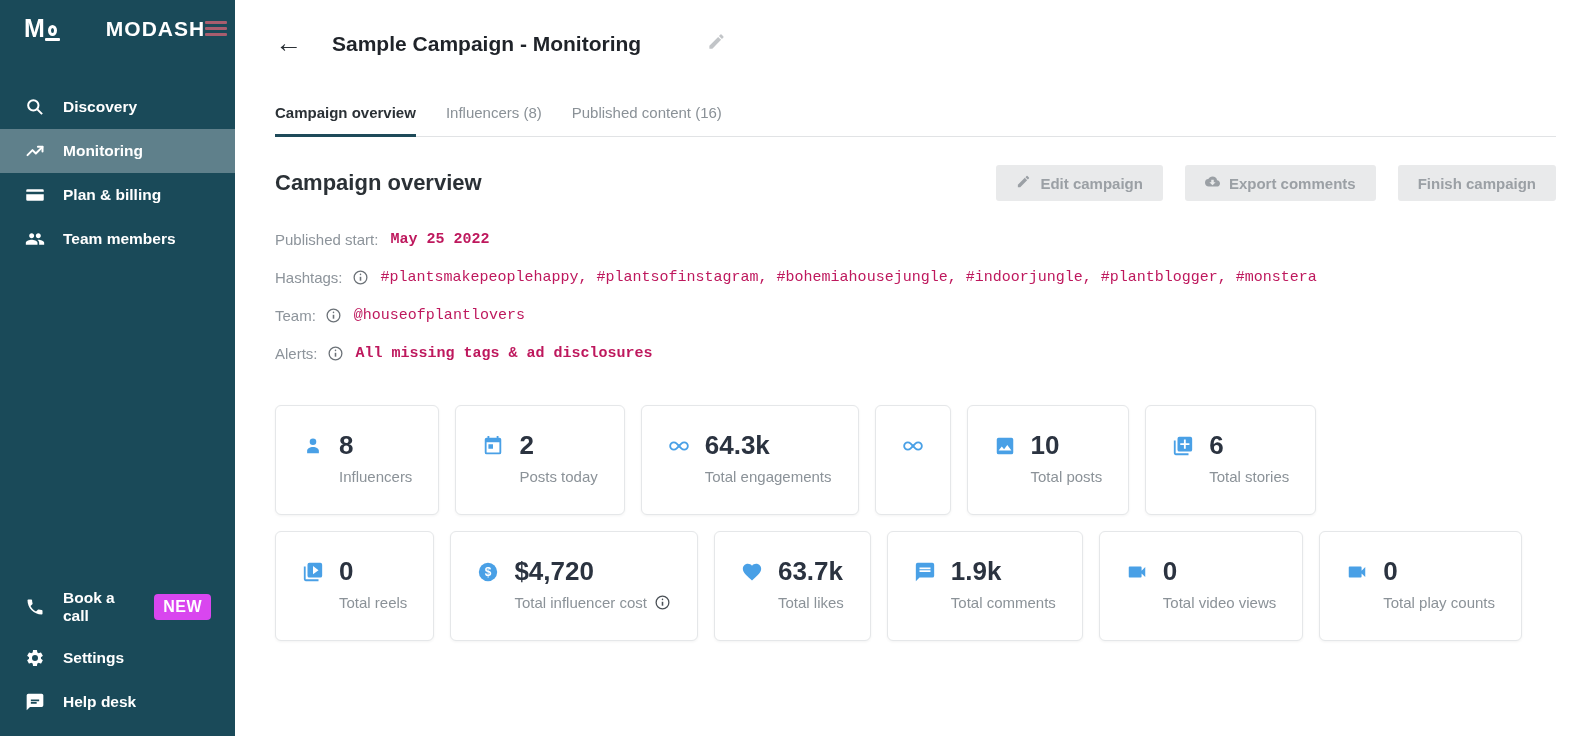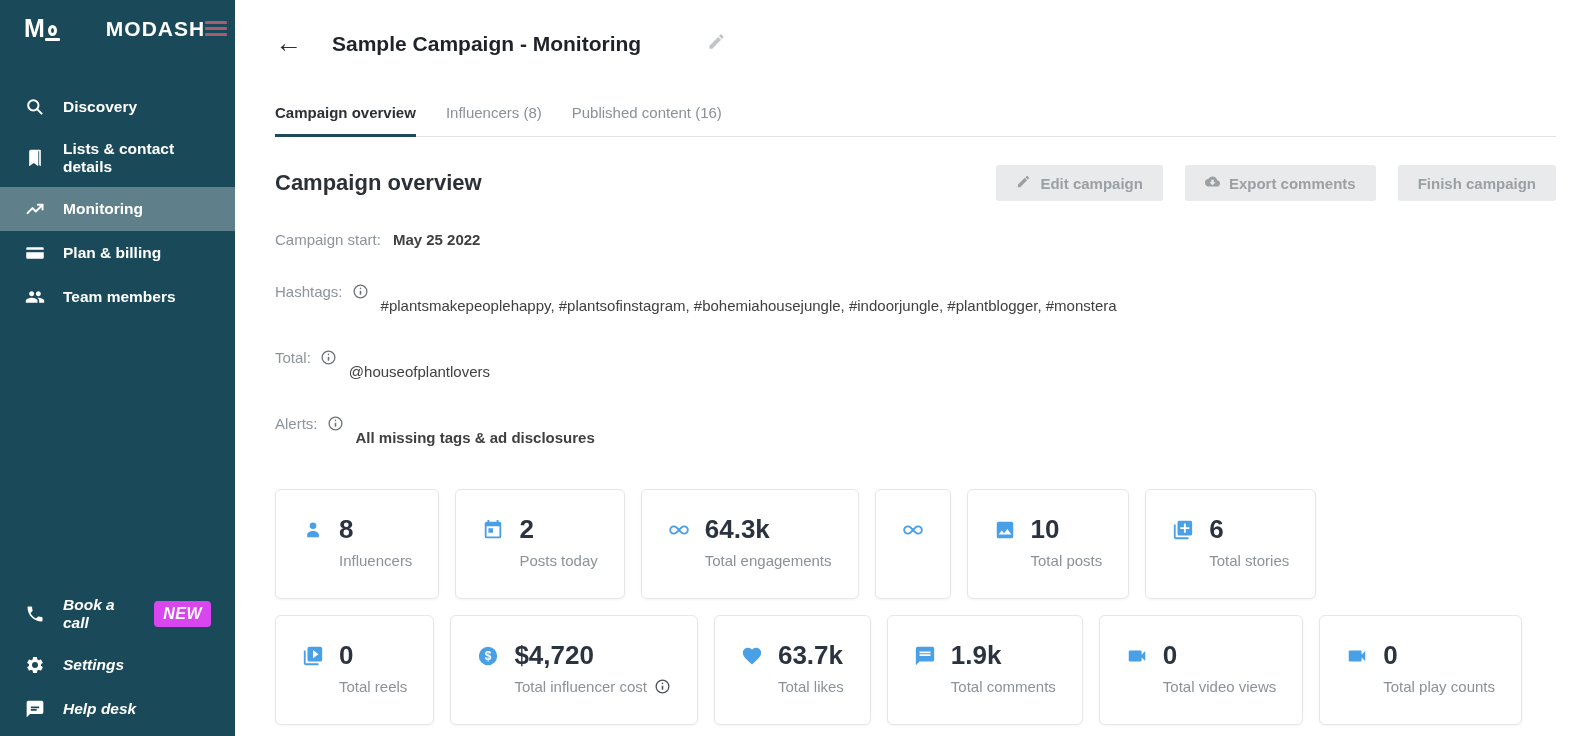--- a/index.html
+++ b/index.html
@@ -21,21 +21,21 @@
   .hamburger span { width:22px; height:3px; background:#a85d6e; border-radius:1px; }
 
   .nav { margin-top:32px; }
   .nav-item { display:flex; align-items:center; gap:17px; padding:11px 24px;
     font-size:15.5px; font-weight:700; cursor:pointer; }
   .nav-item.active { background:rgba(255,255,255,0.30); }
   .nicon { width:22px; height:22px; display:inline-flex; align-items:center; justify-content:center; flex:none; }
   .nicon svg { width:20px; height:20px; }
 
   .side-spacer { flex:1; }
-  .side-bottom { padding-bottom:5px;font-style:italic; }
+  .side-bottom { padding-bottom:12px; }
   .badge-new { background:#d946ef; color:#fff; font-size:16px; font-weight:800;
     padding:4px 9px; border-radius:4px; letter-spacing:.5px; }
 
   
   .main { flex:1; padding:0 20px 0 40px; }
   .hdr { display:flex; align-items:center; padding-top:30px; }
   .back { font-size:27px; color:#2b3136; cursor:pointer; line-height:1; margin-right:30px; }
   .title { font-size:21px; font-weight:800; color:#1f2329; }
   .edit-pencil { margin-left:66px; color:#c2c5c8; cursor:pointer; }
   .edit-pencil svg { width:19px; height:19px; }
@@ -50,23 +50,23 @@
   .btn { display:inline-flex; align-items:center; gap:9px; background:#e9eaeb; color:#9ba0a5;
     font-size:15px; font-weight:700; padding:9px 20px; border:none; border-radius:3px; cursor:pointer;
     font-family:"Liberation Sans", sans-serif; }
   .btn svg { width:15px; height:15px; }
 
   .fields { margin-top:30px; }
   .field { display:flex; align-items:center; margin-bottom:21px; font-size:15px; }
   .flabel { color:#8d949b; }
   .finfo { display:inline-flex; margin:0 9px 0 9px; color:#6b7177; }
   .finfo svg, .linfo svg { width:17px; height:17px; }
-  .fvalue { color:#404040; }
+  .fvalue { color:#be185d;font-family:Liberation Mono, monospace; }
   .fvalue.w600 { font-weight:700; margin-left:12px; }
-  .field.has-info .fvalue { margin-left:3px;margin-top:28px; }
+  .field.has-info .fvalue { margin-left:3px; }
 
   
   .stats { margin-top:43px; }
   .cards-row { display:flex; gap:16px; margin-bottom:16px; align-items:stretch; }
   .card { background:#fff; border:1px solid #e5e7e9; border-radius:6px;
     box-shadow:0 1px 3px rgba(0,0,0,0.05); padding:26px 26px 28px 26px;
     display:flex; gap:15px; min-height:110px; }
   .cicon { color:#49a0e6; flex:none; margin-top:3px; }
   .cicon svg { width:22px; height:22px; }
   .cval { font-size:26px; font-weight:800; color:#2b3340; line-height:1; }
@@ -98,28 +98,20 @@
     <nav class="nav">
       <div class="nav-item">
         <span class="nicon">
           <svg viewBox="0 0 24 24" fill="none" stroke="currentColor" stroke-width="2.4">
               <circle cx="10" cy="10" r="6.2"></circle>
               <line x1="14.8" y1="14.8" x2="20.5" y2="20.5"></line>
             </svg>
         </span>
         <span class="nlabel">Discovery</span>
       </div>
-      <div class="nav-item">
-        <span class="nicon">
-          <svg viewBox="0 0 24 24" fill="currentColor">
-              <path d="M7 2h11a1 1 0 0 1 1 1v19l-2-1.5V4H7a2.4 2.4 0 0 0 0 0zM5 4a2 2 0 0 1 2-2h9v20l-5.5-4L5 22V4z"></path>
-            </svg>
-        </span>
-        <span class="nlabel">Lists &amp; contact details</span>
-      </div>
       <div class="nav-item active">
         <span class="nicon">
           <svg viewBox="0 0 24 24" fill="none" stroke="currentColor" stroke-width="2.4" stroke-linecap="round" stroke-linejoin="round">
               <polyline points="3,17 9,11 13,15 21,7"></polyline>
               <polyline points="15.5,7 21,7 21,12.5"></polyline>
             </svg>
         </span>
         <span class="nlabel">Monitoring</span>
       </div>
       <div class="nav-item">
@@ -205,37 +197,37 @@
           <span>Export comments</span>
         </button>
         <button class="btn">
           <span>Finish campaign</span>
         </button>
       </div>
     </div>
 
     <div class="fields">
       <div class="field">
-        <span class="flabel">Campaign start:</span>
+        <span class="flabel">Published start:</span>
         <span class="fvalue w600">May 25 2022</span>
       </div>
       <div class="field has-info">
         <span class="flabel">Hashtags:</span>
         <span class="finfo">
             <svg viewBox="0 0 24 24" fill="none" stroke="currentColor" stroke-width="1.8">
               <circle cx="12" cy="12" r="9"></circle>
               <line x1="12" y1="11" x2="12" y2="16.5" stroke-width="2.2"></line>
               <circle cx="12" cy="7.6" r="0.6" fill="currentColor" stroke="none"></circle>
               <circle cx="12" cy="7.6" r="1.1" fill="currentColor" stroke="none"></circle>
             </svg>
           </span>
         <span class="fvalue">#plantsmakepeoplehappy, #plantsofinstagram, #bohemiahousejungle, #indoorjungle, #plantblogger, #monstera</span>
       </div>
       <div class="field has-info">
-        <span class="flabel">Total:</span>
+        <span class="flabel">Team:</span>
         <span class="finfo">
             <svg viewBox="0 0 24 24" fill="none" stroke="currentColor" stroke-width="1.8">
               <circle cx="12" cy="12" r="9"></circle>
               <line x1="12" y1="11" x2="12" y2="16.5" stroke-width="2.2"></line>
               <circle cx="12" cy="7.6" r="1.1" fill="currentColor" stroke="none"></circle>
             </svg>
           </span>
         <span class="fvalue">@houseofplantlovers</span>
       </div>
       <div class="field has-info">

